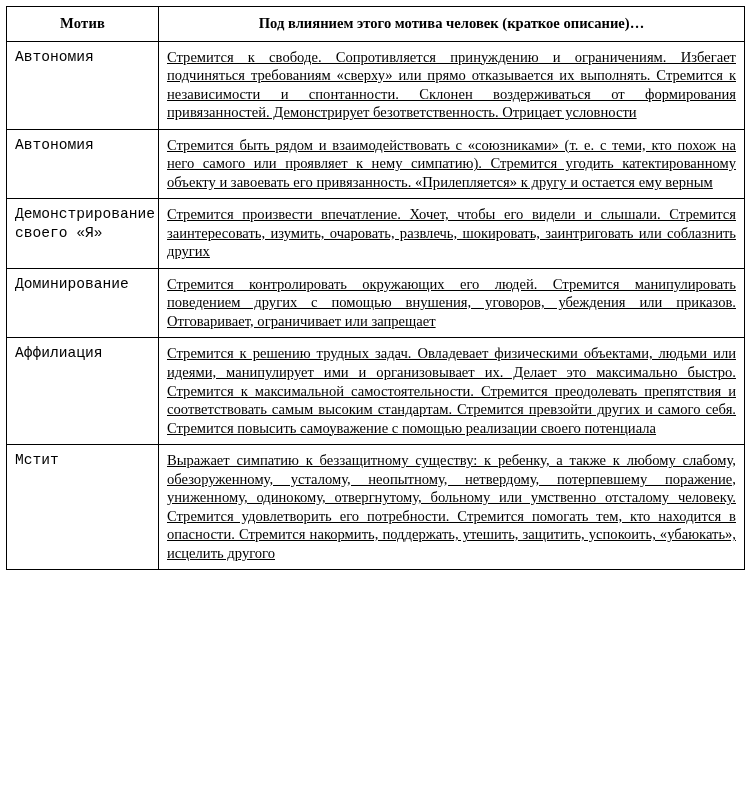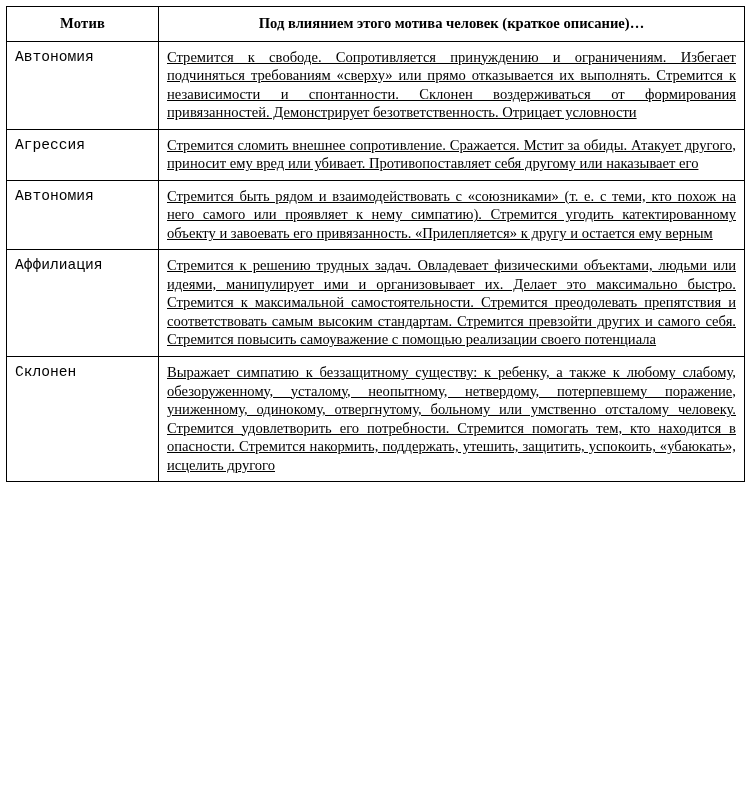--- a/index.html
+++ b/index.html
@@ -77,30 +77,34 @@
         <th class="head-motive">Мотив</th>
         <th class="head-desc">Под влиянием этого мотива человек (краткое описание)…</th>
       </tr>
     </thead>
     <tbody>
       <tr>
         <td class="motive-cell">Автономия</td>
         <td class="desc-cell">Стремится к свободе. Сопротивляется принуждению и ограничениям. Избегает подчиняться требованиям «сверху» или прямо отказывается их выполнять. Стремится к независимости и спонтанности. Склонен воздерживаться от формирования привязанностей. Демонстрирует безответственность. Отрицает условности</td>
       </tr>
       <tr>
-        <td class="motive-cell">Агрессия</td>
-        <td class="desc-cell">Стремится сломить внешнее сопротивление. Сражается. Мстит за обиды. Атакует другого, приносит ему вред или убивает. Противопоставляет себя другому или наказывает его</td>
+        <td class="motive-cell">Автономия</td>
+        <td class="desc-cell">Стремится быть рядом и взаимодействовать с «союзниками» (т. е. с теми, кто похож на него самого или проявляет к нему симпатию). Стремится угодить катектированному объекту и завоевать его привязанность. «Прилепляется» к другу и остается ему верным</td>
       </tr>
       <tr>
-        <td class="motive-cell">Автономия</td>
-        <td class="desc-cell">Стремится быть рядом и взаимодействовать с «союзниками» (т. е. с теми, кто похож на него самого или проявляет к нему симпатию). Стремится угодить катектированному объекту и завоевать его привязанность. «Прилепляется» к другу и остается ему верным</td>
+        <td class="motive-cell">Демонстрирование своего «Я»</td>
+        <td class="desc-cell">Стремится произвести впечатление. Хочет, чтобы его видели и слышали. Стремится заинтересовать, изумить, очаровать, развлечь, шокировать, заинтриговать или соблазнить других</td>
+      </tr>
+      <tr>
+        <td class="motive-cell">Доминирование</td>
+        <td class="desc-cell">Стремится контролировать окружающих его людей. Стремится манипулировать поведением других с помощью внушения, уговоров, убеждения или приказов. Отговаривает, ограничивает или запрещает</td>
       </tr>
       <tr>
         <td class="motive-cell">Аффилиация</td>
         <td class="desc-cell">Стремится к решению трудных задач. Овладевает физическими объектами, людьми или идеями, манипулирует ими и организовывает их. Делает это максимально быстро. Стремится к максимальной самостоятельности. Стремится преодолевать препятствия и соответствовать самым высоким стандартам. Стремится превзойти других и самого себя. Стремится повысить самоуважение с помощью реализации своего потенциала</td>
       </tr>
       <tr>
-        <td class="motive-cell">Склонен</td>
+        <td class="motive-cell">Мстит</td>
         <td class="desc-cell">Выражает симпатию к беззащитному существу: к ребенку, а также к любому слабому, обезоруженному, усталому, неопытному, нетвердому, потерпевшему поражение, униженному, одинокому, отвергнутому, больному или умственно отсталому человеку. Стремится удовлетворить его потребности. Стремится помогать тем, кто находится в опасности. Стремится накормить, поддержать, утешить, защитить, успокоить, «убаюкать», исцелить другого</td>
       </tr>
     </tbody>
   </table>
 </div>
 
 </body></html>

